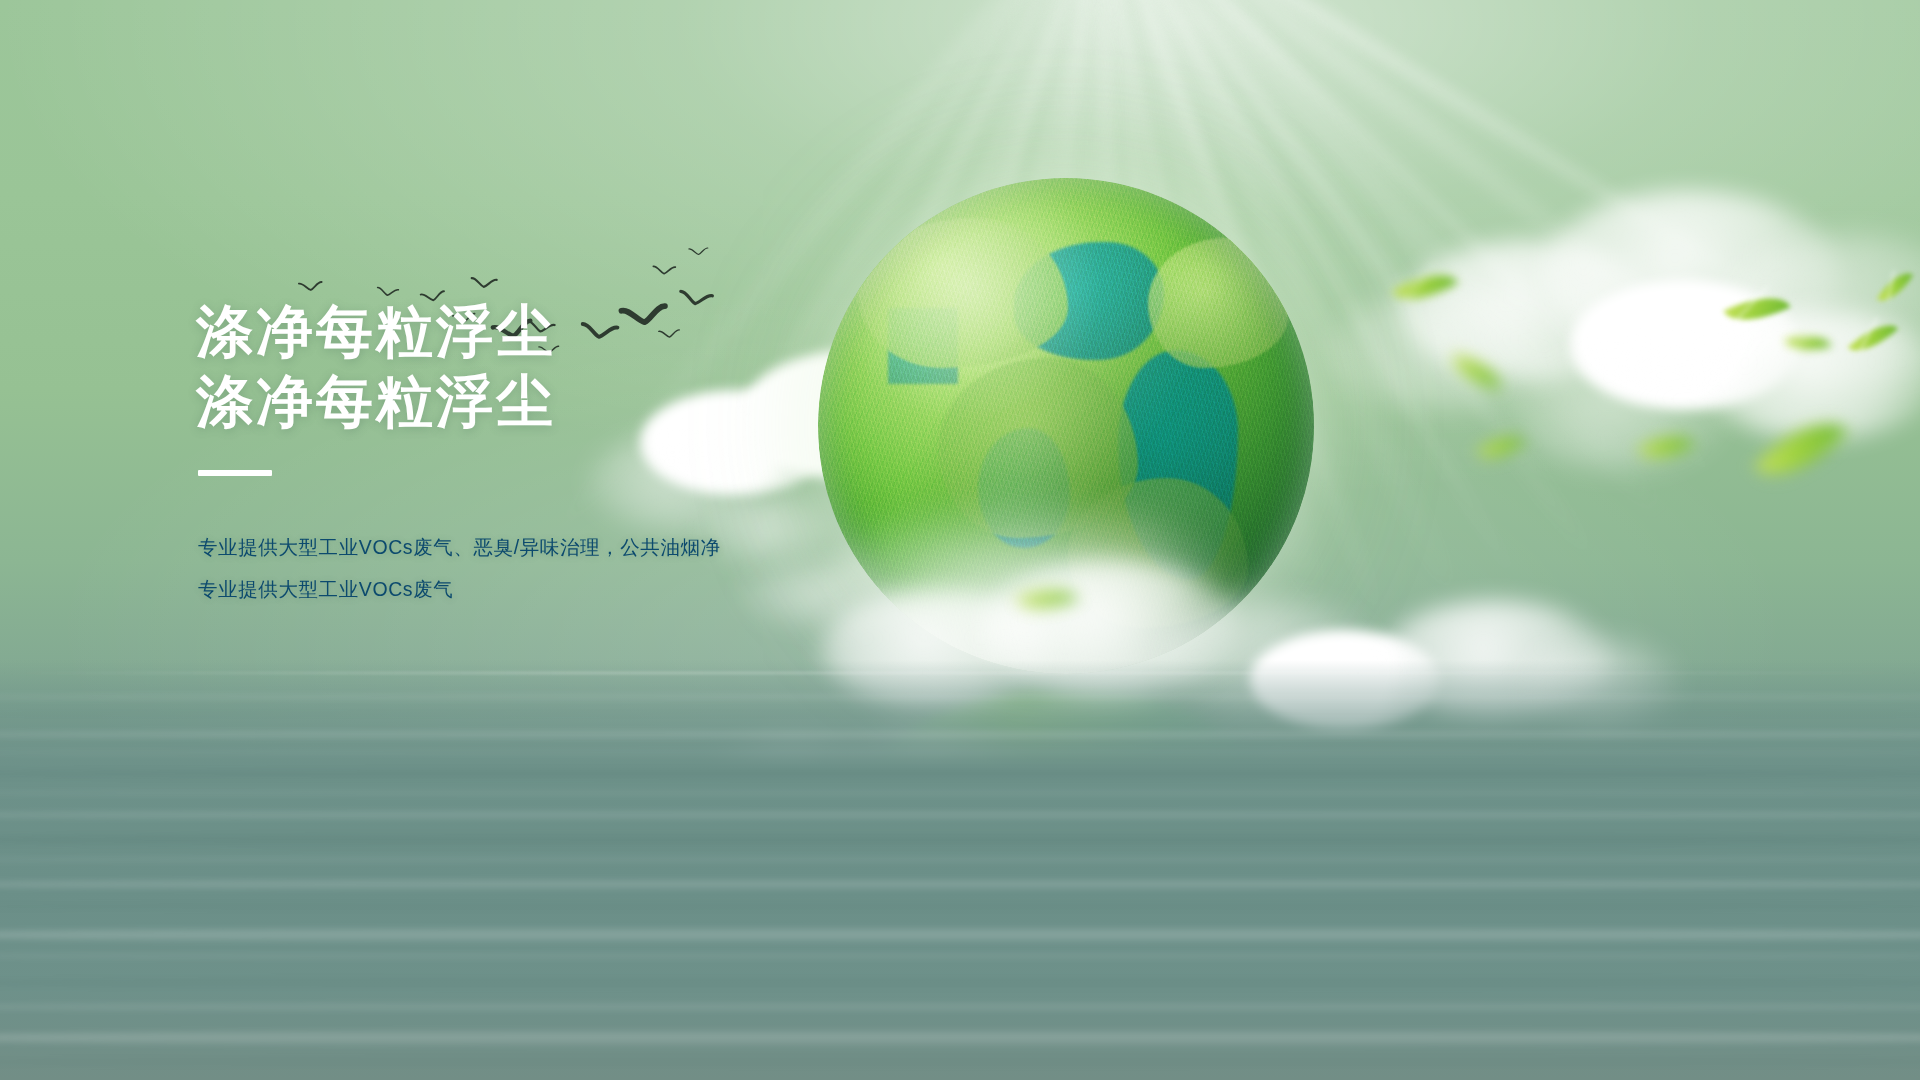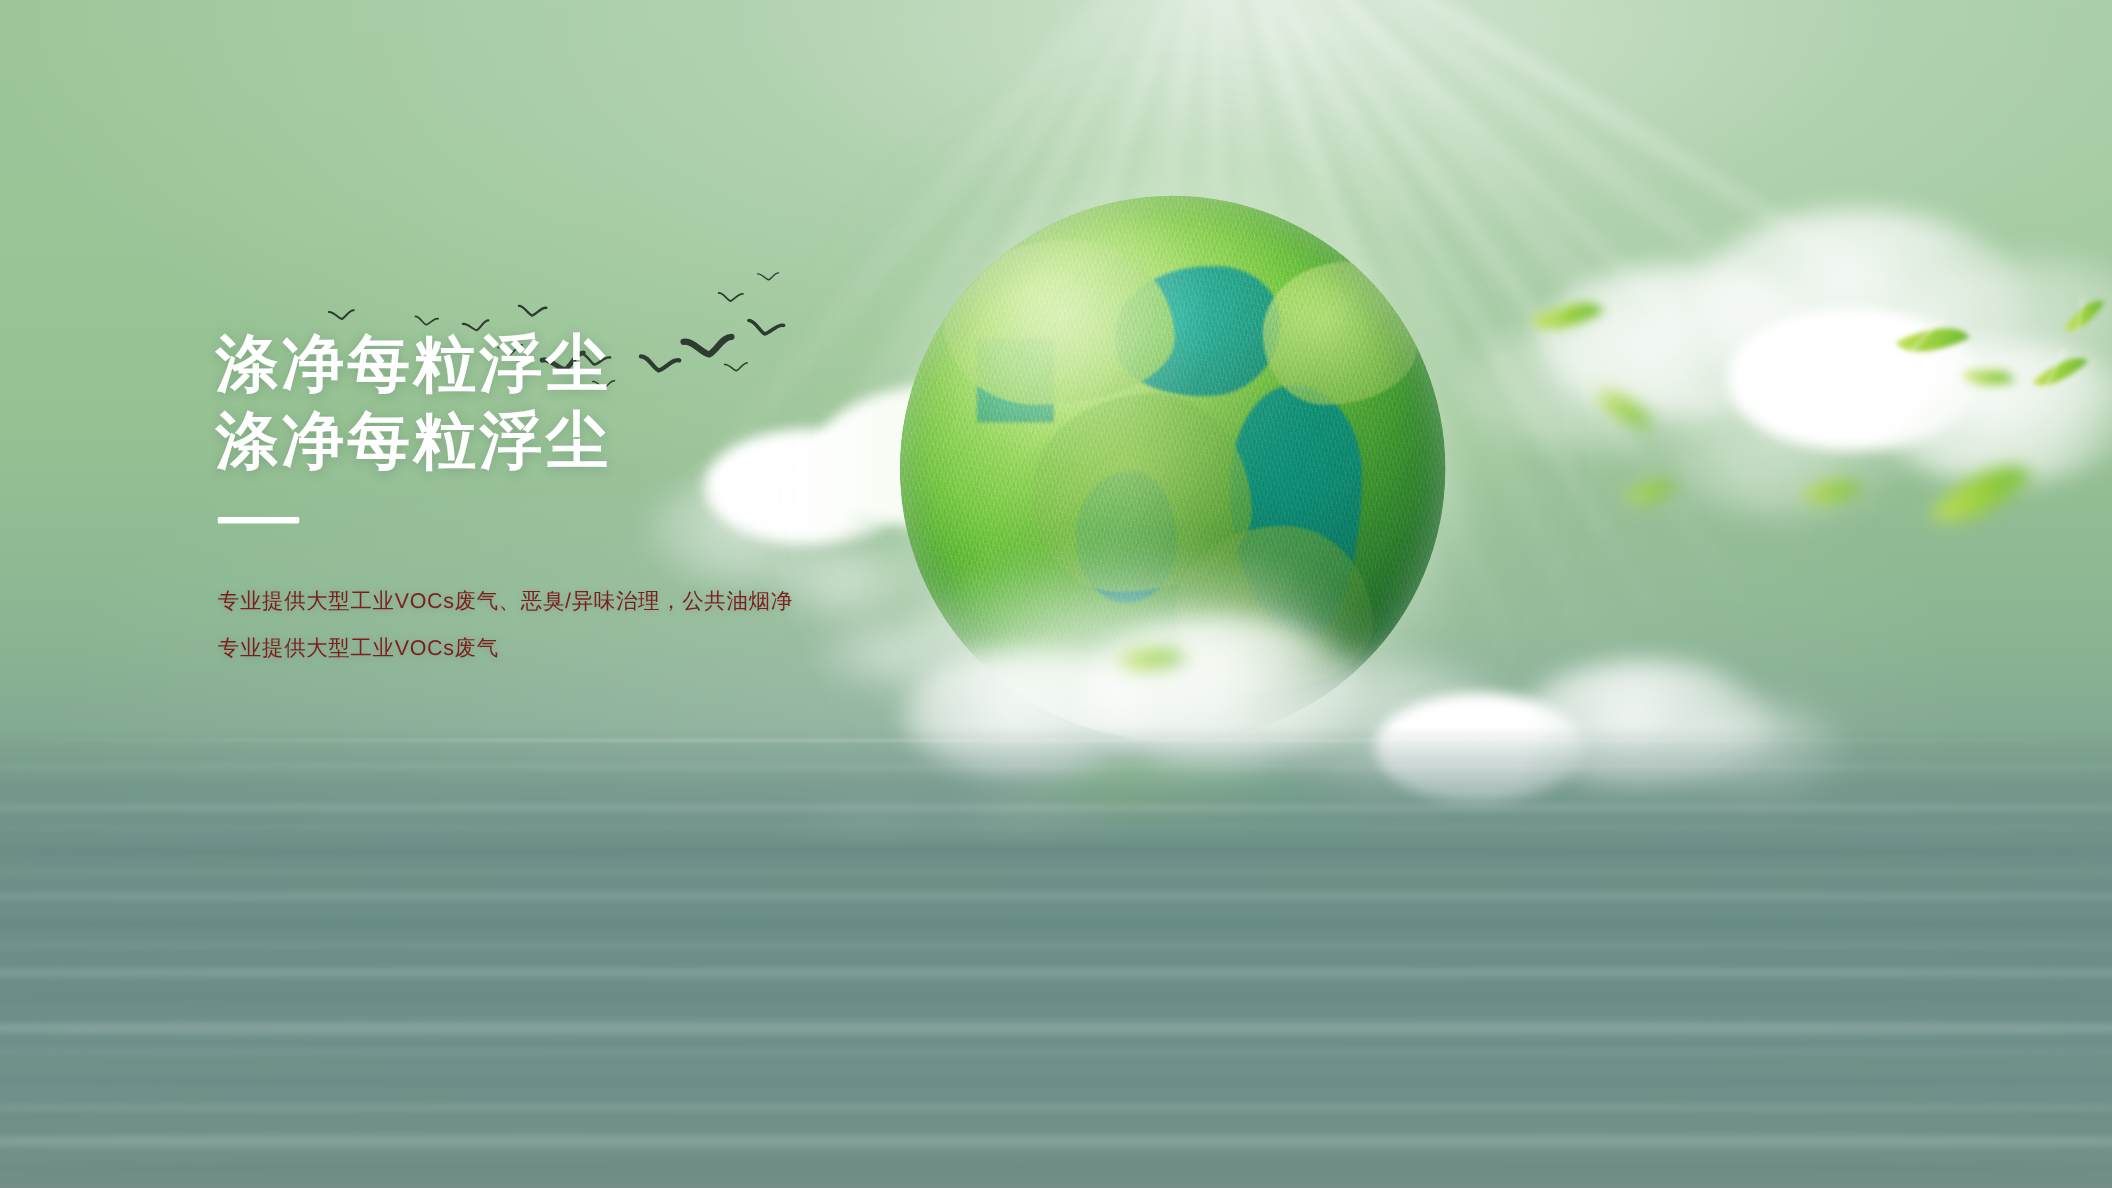--- a/index.html
+++ b/index.html
@@ -181,21 +181,21 @@
     white-space:nowrap;
   }
   .divider{
     width:74px;height:6px;
     background:#ffffff;
     margin:34px 0 0 2px;
     border-radius:1px;
   }
   .subcopy{
     margin:50px 0 0 2px;
-    color:#7f1d1d;
+    color:#0c4a6e;
     font-size:19.5px;
     line-height:42px;
     letter-spacing:.6px;
     font-weight:normal;
     width:540px;
     text-shadow:0 1px 6px rgba(70,110,85,.28);
   }
   .subcopy span{display:block;}
 </style>
 </head>

